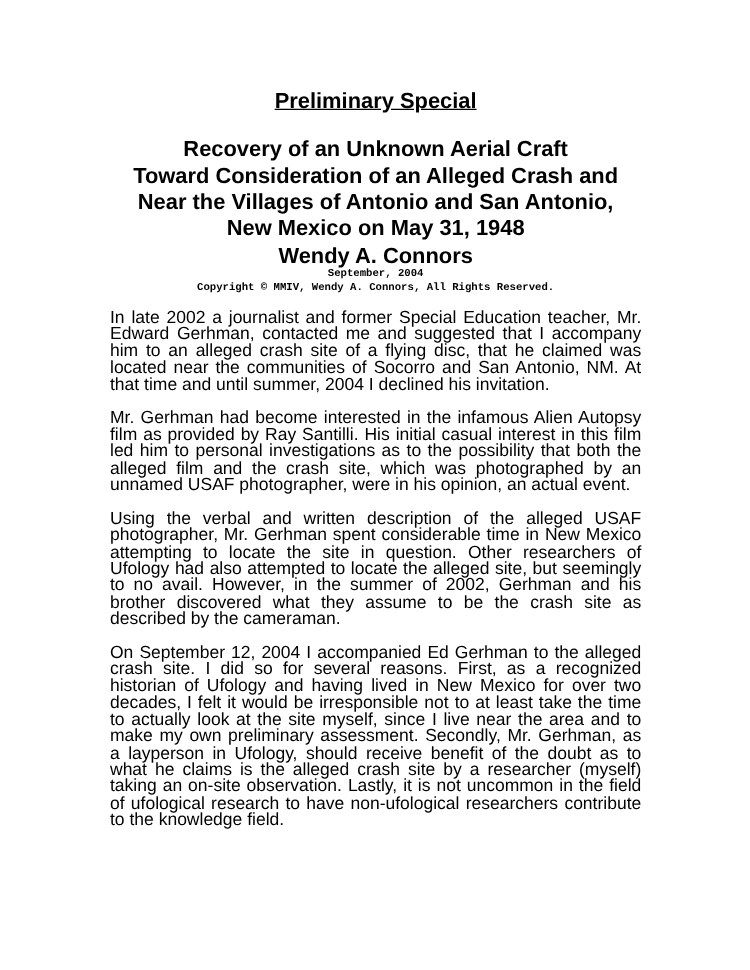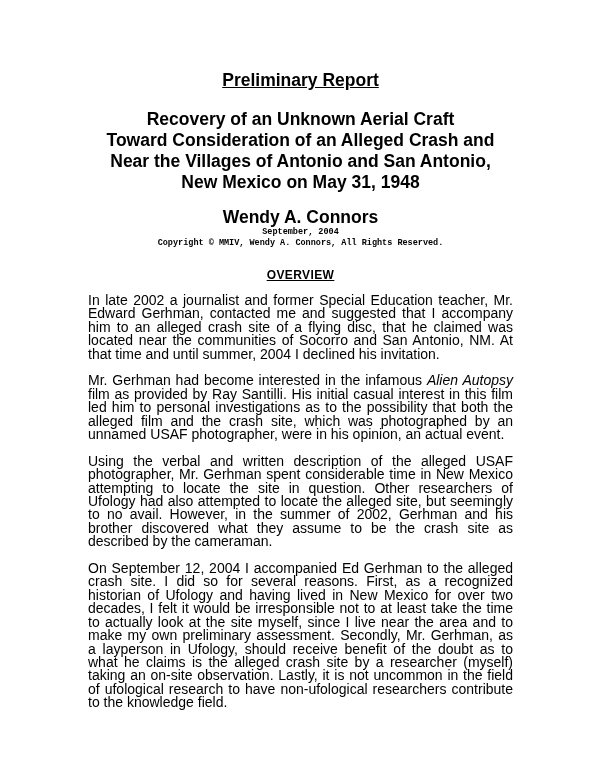--- a/index.html
+++ b/index.html
@@ -32,21 +32,21 @@
     text-align: center;
   }
   .by-line {
     margin-top: 13px;
     font-size: 12px;
     font-weight: bold;
     line-height: 13px;
     text-align: center;
   }
   .author-line {
-    margin-top: 15px;
+    margin-top: 2px;
     font-size: 17.5px;
     font-weight: bold;
     line-height: 19px;
     text-align: center;
   }
   .small-line {
     margin-top: 1px;
     font-size: 8.5px;
     font-weight: bold;
     line-height: 9.5px;
@@ -65,44 +65,43 @@
   .body-para {
     margin-top: 13.4px;
     font-size: 14px;
     line-height: 13.4px;
     text-align: justify;
     color: #000000;
   }
   .body-para.first {
     margin-top: 12px;
   }
-  .italic { font-style: italic; }
+  .italic { }
 </style>
 </head>
 <body>
 
 <div class="page">
 
-  <div class="report-label">Preliminary Report</div>
+  <div class="report-label">Preliminary Special</div>
 
   <div class="main-title">
     <div>Recovery of an Unknown Aerial Craft</div>
     <div>Toward Consideration of an Alleged Crash and</div>
     <div>Near the Villages of Antonio and San Antonio,</div>
     <div>New Mexico on May 31, 1948</div>
   </div>
 
 
   <div class="author-line">Wendy A. Connors</div>
 
   <div class="small-line">September, 2004</div>
 
   <div class="small-line">Copyright © MMIV, Wendy A. Connors, All Rights Reserved.</div>
 
-  <div class="section-heading">OVERVIEW</div>
 
   <p class="body-para first">In late 2002 a journalist and former Special Education teacher, Mr. Edward Gerhman, contacted me and suggested that I accompany him to an alleged crash site of a flying disc, that he claimed was located near the communities of Socorro and San Antonio, NM. At that time and until summer, 2004 I declined his invitation.</p>
 
   <p class="body-para"><span>Mr. Gerhman had become interested in the infamous </span><span class="italic">Alien Autopsy</span><span> film as provided by Ray Santilli. His initial casual interest in this film led him to personal investigations as to the possibility that both the alleged film and the crash site, which was photographed by an unnamed USAF photographer, were in his opinion, an actual event.</span></p>
 
   <p class="body-para">Using the verbal and written description of the alleged USAF photographer, Mr. Gerhman spent considerable time in New Mexico attempting to locate the site in question. Other researchers of Ufology had also attempted to locate the alleged site, but seemingly to no avail. However, in the summer of 2002, Gerhman and his brother discovered what they assume to be the crash site as described by the cameraman.</p>
 
   <p class="body-para">On September 12, 2004 I accompanied Ed Gerhman to the alleged crash site. I did so for several reasons. First, as a recognized historian of Ufology and having lived in New Mexico for over two decades, I felt it would be irresponsible not to at least take the time to actually look at the site myself, since I live near the area and to make my own preliminary assessment. Secondly, Mr. Gerhman, as a layperson in Ufology, should receive benefit of the doubt as to what he claims is the alleged crash site by a researcher (myself) taking an on-site observation. Lastly, it is not uncommon in the field of ufological research to have non-ufological researchers contribute to the knowledge field.</p>
 
 </div>

